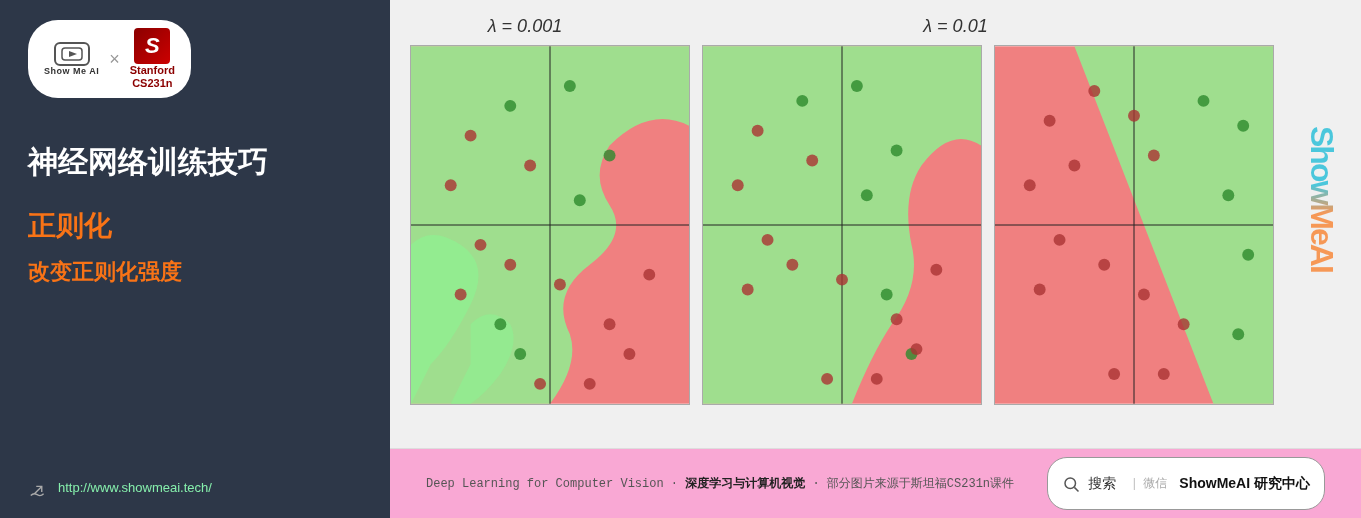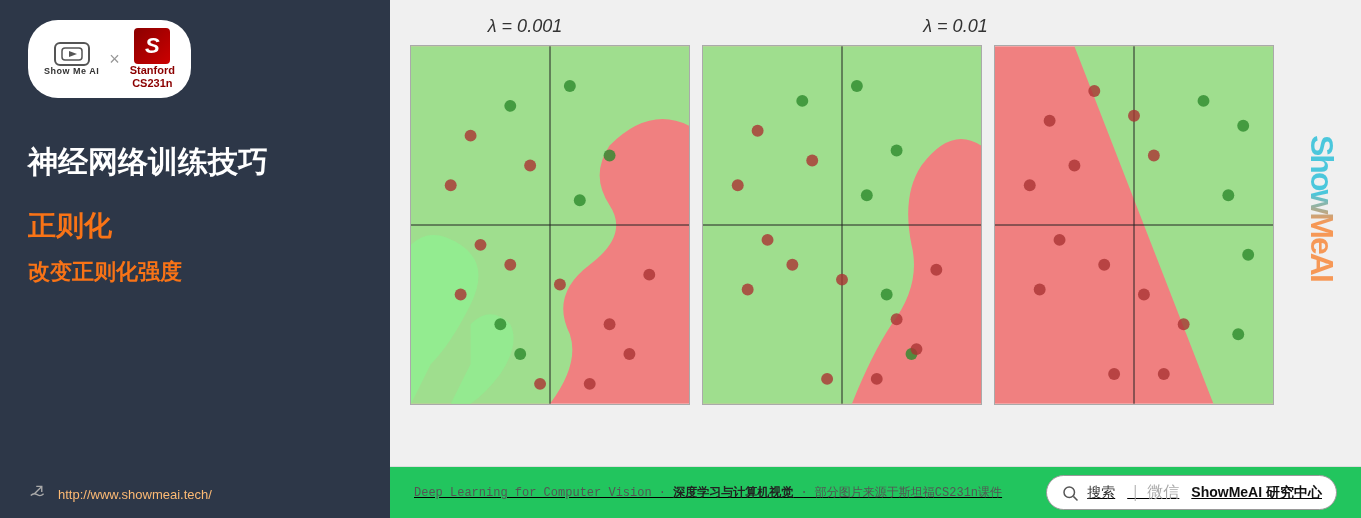--- a/index.html
+++ b/index.html
@@ -109,23 +109,23 @@
 
     .section-sublabel {
       color: #f97316;
       font-size: 22px;
       font-weight: bold;
       margin-top: 12px;
     }
 
     .bottom-link {
       display: flex;
-      align-items: flex-end;
+      align-items: flex-start;
       gap: 8px;
-      color: #fdba74;
+      color: #86efac;
       font-size: 13px;
       margin-top: auto;
       padding-top: 16px;
     }
 
     .link-icon {
       width: 22px;
       height: 22px;
     }
 
@@ -204,28 +204,27 @@
       text-orientation: mixed;
       background: linear-gradient(180deg, #06b6d4, #06b6d4 40%, #f97316 60%, #f97316);
       -webkit-background-clip: text;
       background-clip: text;
       opacity: 0.7;
       letter-spacing: -2px;
     }
 
     
     .bottom-bar {
-      background: #22c55e;
+      background: #f9a8d4;
       display: flex;
       align-items: center;
       justify-content: space-between;
-      padding: 8px 24px;
+      padding: 8px 36px;
       border-top: 1px solid #ddd;
       min-height: 52px;
-      text-decoration: underline;
     }
 
     .bottom-text {
       font-size: 12px;
       color: #555;
       font-family: 'Courier New', monospace;
     }
 
     .bottom-text span.bold {
       font-weight: bold;
@@ -243,22 +242,22 @@
       background: white;
     }
 
     .search-icon-svg {
       width: 18px;
       height: 18px;
     }
 
     .search-divider {
       color: #aaa;
-      font-size: 16px;
-      margin: 1px 4px;
+      font-size: 12px;
+      margin: 12px 4px;
     }
 
     .search-label {
       font-size: 14px;
       color: #333;
     }
 
     .search-label strong {
       color: #111;
     }

